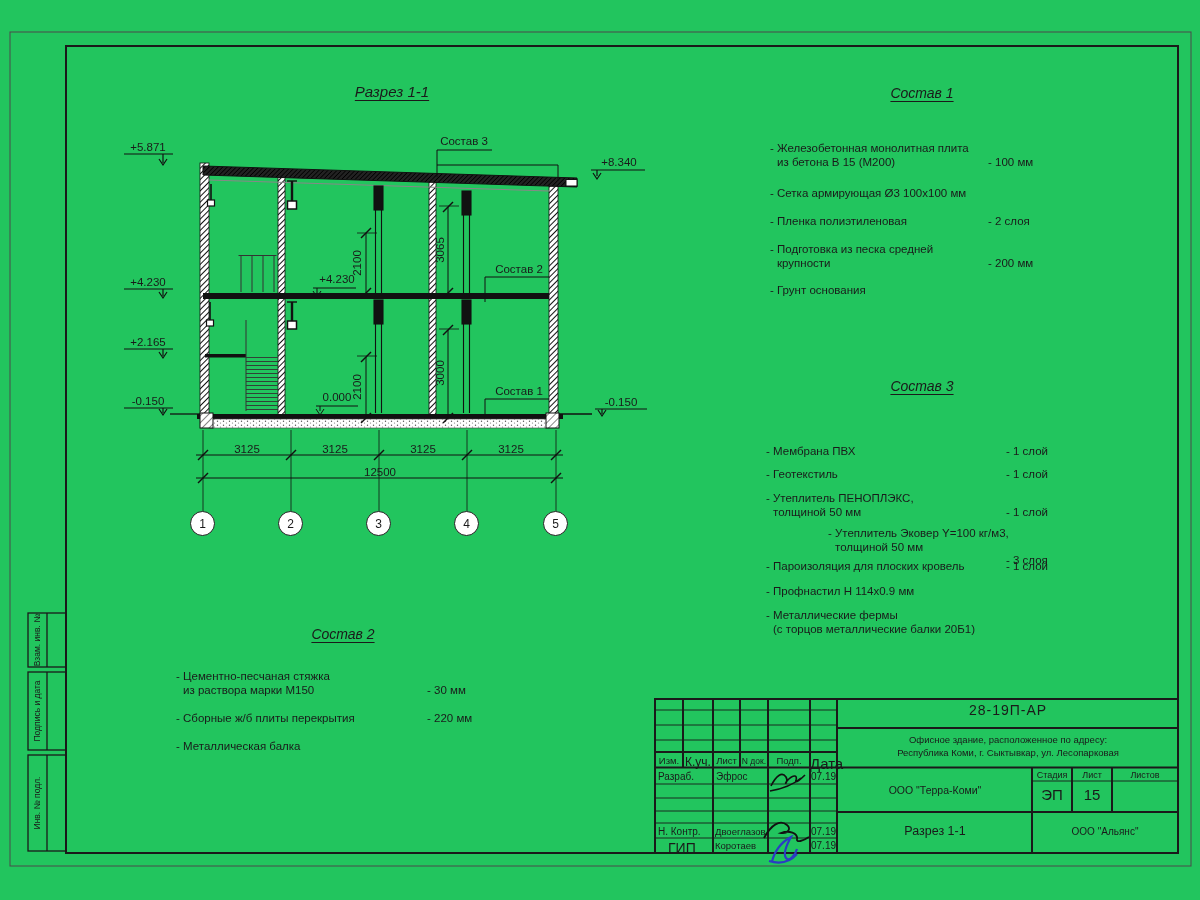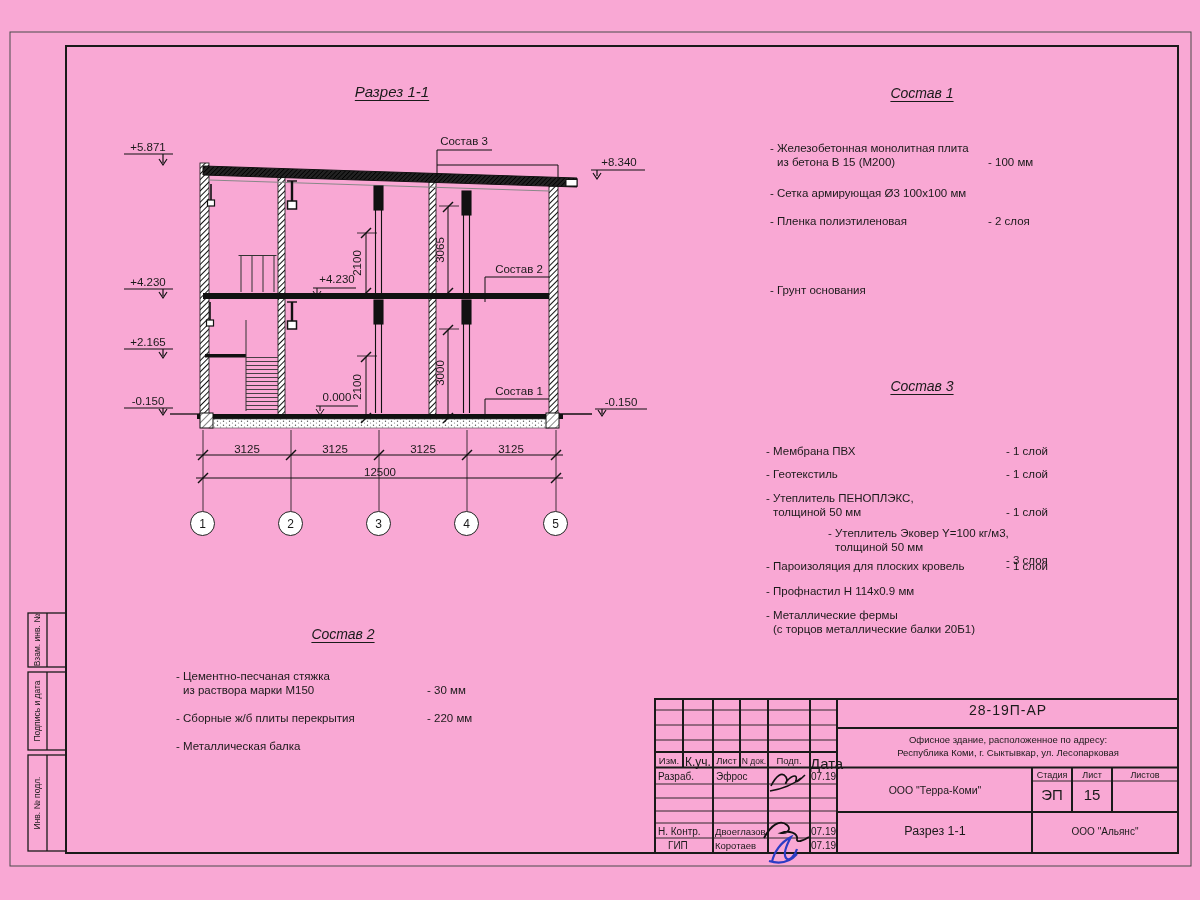--- a/index.html
+++ b/index.html
@@ -1,16 +1,16 @@
 <!DOCTYPE html>
 <html><head>
 <meta charset="utf-8">
 <style>
   html,body{margin:0;padding:0;background:#fff;}
-  .page{position:relative;width:1200px;height:900px;background:#f9a8d4;overflow:hidden;
+  .page{position:relative;width:1200px;height:900px;background:#22c55e;overflow:hidden;
         font-family:"Liberation Sans",sans-serif;color:#1a1a1a;}
   svg{position:absolute;left:0;top:0;}
   .t{position:absolute;white-space:nowrap;}
   .c{text-align:center;}
   .hd{font-size:14px;font-style:italic;text-decoration:underline;text-underline-offset:3px;text-align:center;}
   .dim{font-size:11.5px;}
   .rot{transform:translate(-50%,-50%) rotate(-90deg);transform-origin:center;}
   .bub{position:absolute;width:25px;height:25px;border:1.3px solid #222;border-radius:50%;
        text-align:center;line-height:25px;font-size:12px;background:#fff;box-sizing:border-box;}
   .blk{position:absolute;}
@@ -281,20 +281,27 @@
         </div>
     <div class="val" style="width:74px;">- 100 мм</div>
   </div>
   <div class="row" style="top:48px;">
     <div class="lab" style="width:292px;">- Сетка армирующая Ø3 100х100 мм</div>
   </div>
   <div class="row" style="top:76px;">
     <div class="lab" style="width:218px;">- Пленка полиэтиленовая</div>
     <div class="val" style="width:74px;">-  2 слоя</div>
   </div>
+  <div class="row" style="top:104px;">
+    <div class="lab" style="width:218px;">
+          <div>- Подготовка из песка средней</div>
+          <div class="l2">крупности</div>
+        </div>
+    <div class="val" style="width:74px;">- 200 мм</div>
+  </div>
   <div class="row" style="top:145px;">
     <div class="lab" style="width:292px;">- Грунт основания</div>
   </div>
 </div>
 
 <div class="t hd" style="left:862px;top:378px;width:120px;">Состав 3</div>
 <div class="blk" style="left:766px;top:440px;width:302px;height:200px;">
   <div class="row" style="top:5px;">
     <div class="lab" style="width:240px;">- Мембрана ПВХ</div>
     <div class="val" style="width:62px;">- 1 слой</div>
@@ -372,17 +379,17 @@
 <div class="tbt c" style="left:740px;top:756px;width:28px;font-size:8.5px;">N док.</div>
 <div class="tbt c" style="left:768px;top:755px;width:42px;font-size:9.5px;">Подп.</div>
 <div class="tbt c" style="left:810px;top:755px;width:27px;font-size:15px;">Дата</div>
 
 <div class="tbt" style="left:658px;top:771px;font-size:10px;">Разраб.</div>
 <div class="tbt" style="left:716px;top:771px;font-size:10px;">Эфрос</div>
 <div class="tbt c" style="left:810px;top:771px;width:27px;font-size:10px;">07.19</div>
 <div class="tbt" style="left:658px;top:826px;font-size:10px;">Н. Контр.</div>
 <div class="tbt" style="left:715px;top:826px;font-size:9.5px;">Двоеглазов</div>
 <div class="tbt c" style="left:810px;top:826px;width:27px;font-size:10px;">07.19</div>
-<div class="tbt" style="left:658px;top:840px;font-size:10px;padding-left:10px;">ГИП</div>
+<div class="tbt" style="left:658px;top:840px;font-size:14px;padding-left:10px;">ГИП</div>
 <div class="tbt" style="left:715px;top:840px;font-size:9.5px;">Коротаев</div>
 <div class="tbt c" style="left:810px;top:840px;width:27px;font-size:10px;">07.19</div>
 
 </div>
 
 </body></html>

